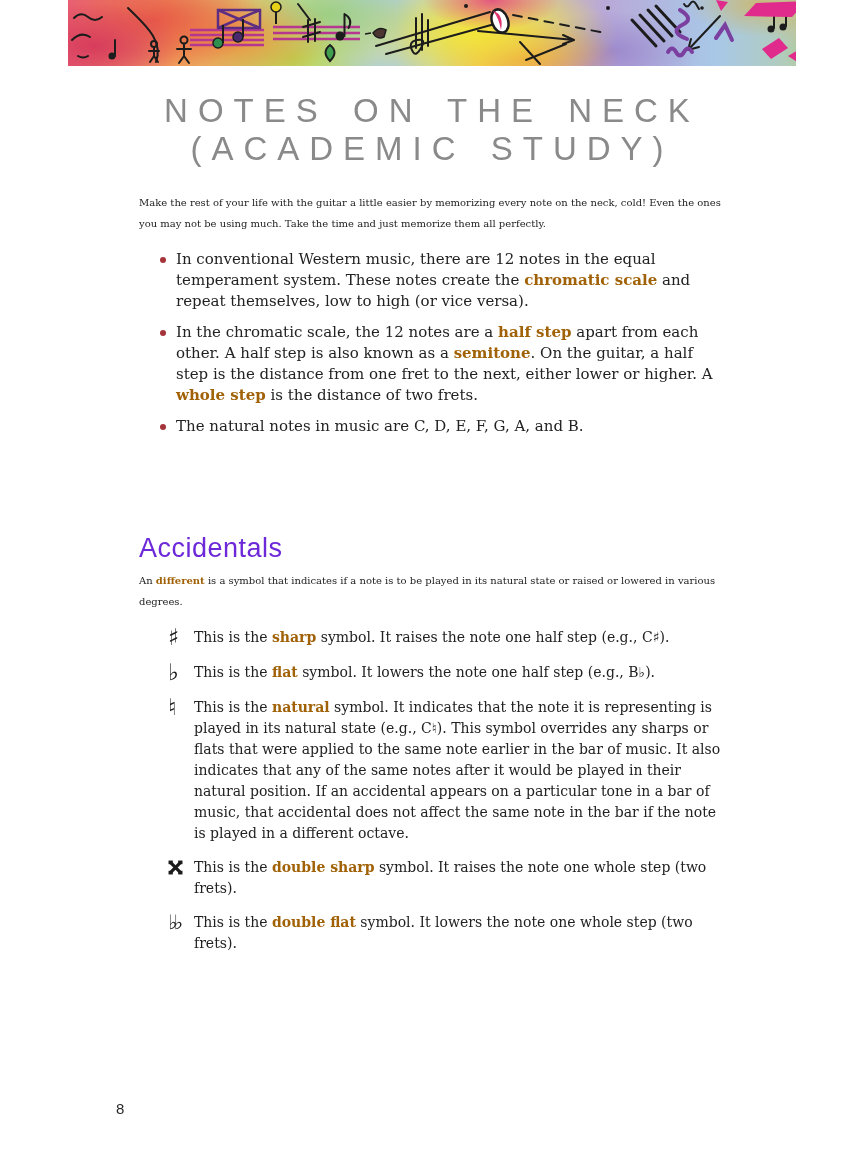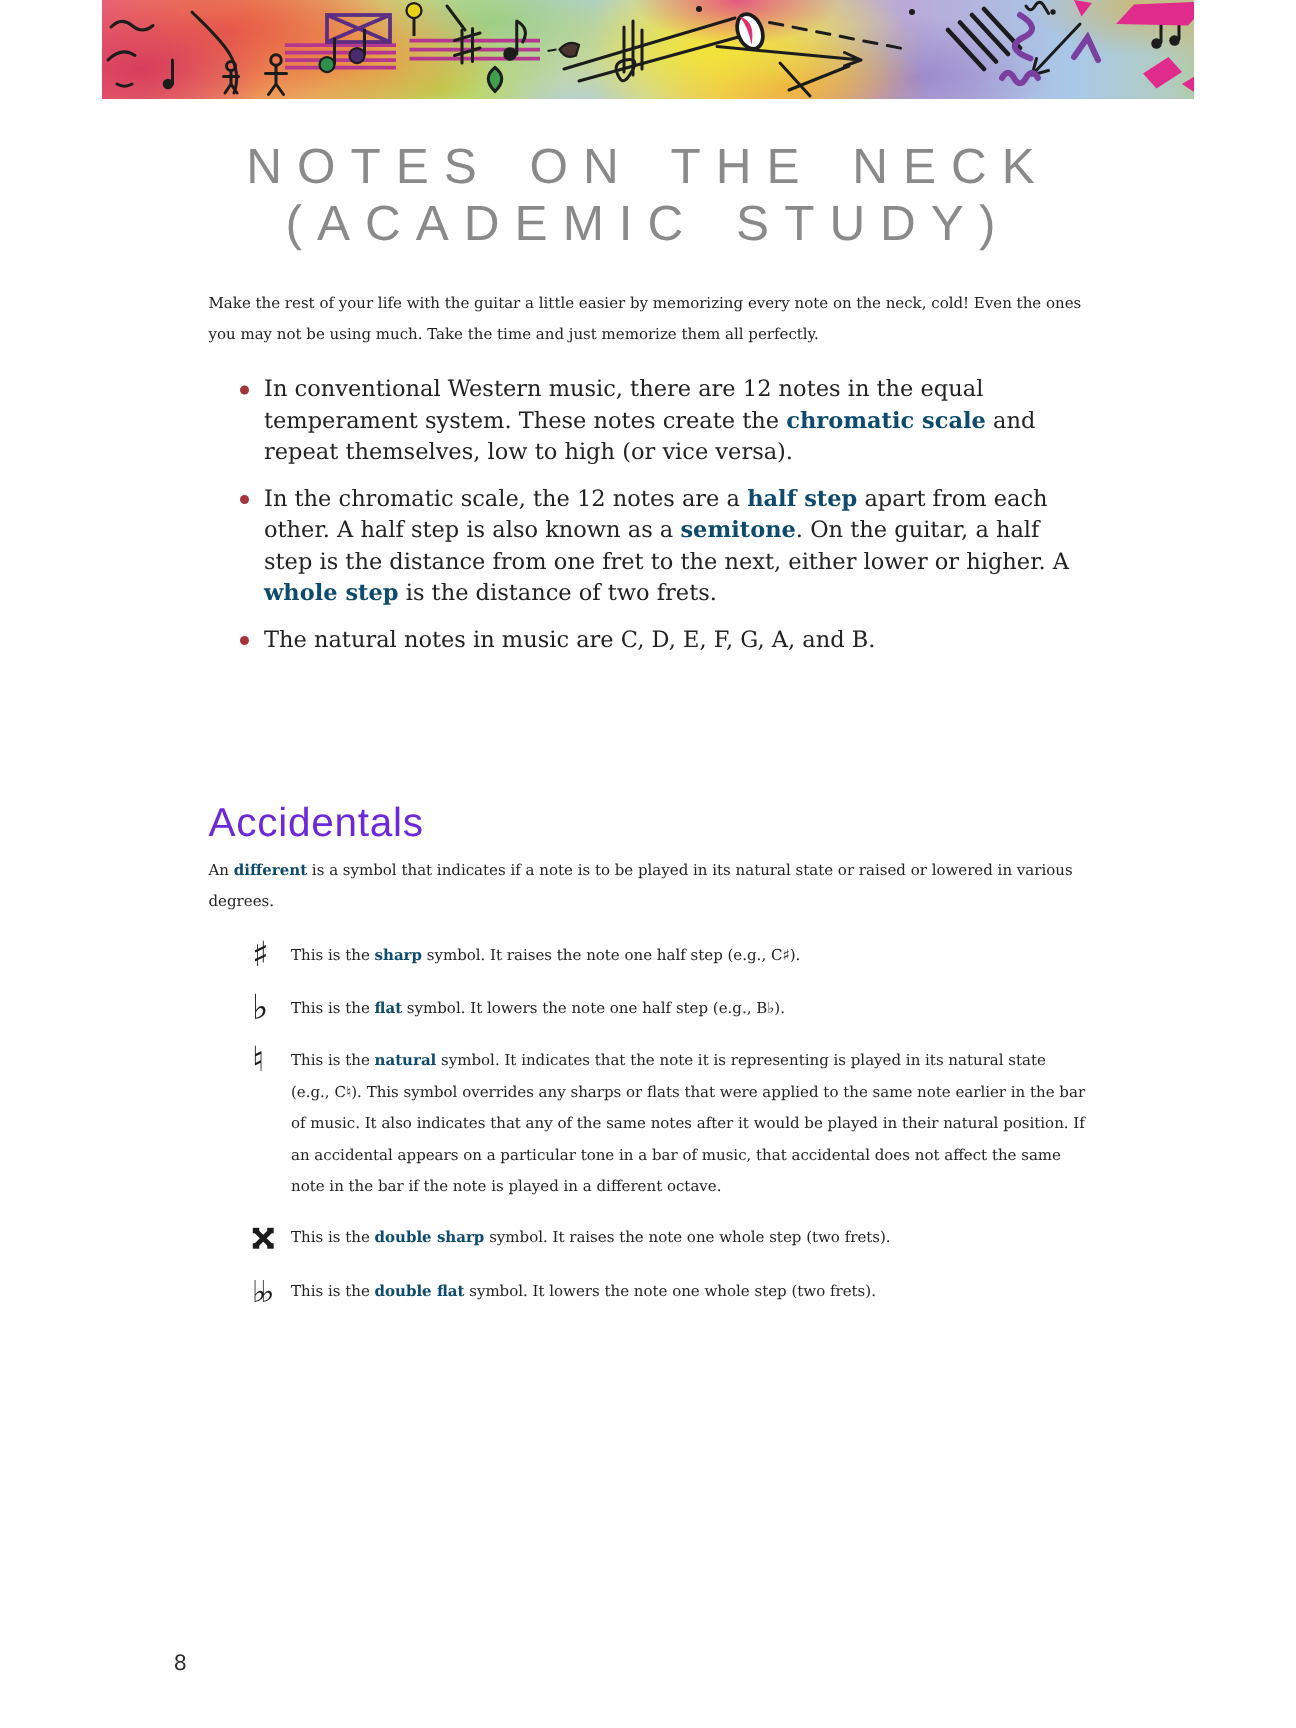--- a/index.html
+++ b/index.html
@@ -44,21 +44,21 @@
     line-height:38px;
     letter-spacing:10px;
     word-spacing:6px;
     color:#8a8a8a;
   }
   .title span{display:block;}
   
   .content{padding:0 71px;}
   .content p{margin:0 0 15px 0;font-size:10px;line-height:21px;}
   .intro-block{margin-top:24px;}
-  b{font-weight:bold;color:#0c4a6e;}
+  b{font-weight:bold;color:#a16207;}
   ul.points{list-style:none;margin:6px 0 0 0;padding:0;}
   ul.points li{
     position:relative;
     padding-left:37px;
     margin-bottom:10px;
     font-size:15px;line-height:21px;
   }
   ul.points li::before{
     content:"";
     position:absolute;left:21px;top:8px;
@@ -78,21 +78,21 @@
   .symbols{margin-left:29px;}
   .symbol-row{display:flex;margin-bottom:13px;}
   .symbol-row .glyph{
     flex:0 0 26px;
     font-family:"DejaVu Sans",sans-serif;
     font-size:23px;line-height:23px;
     color:#1c1c1c;
     margin-top:-1px;
   }
   .glyph.dflat{letter-spacing:-4px;font-size:20px;}
-  .symbol-row p{margin:0;font-size:10px;line-height:21px;flex:1;}
+  .symbol-row p{margin:0;font-size:14px;line-height:21px;flex:1;}
   .page-number{
     position:absolute;left:48px;top:1100px;
     font-family:"Liberation Sans","DejaVu Sans",sans-serif;
     font-size:15px;color:#2a2a2a;
   }
 </style>
 </head>
 <body>
 
 <div class="page">

